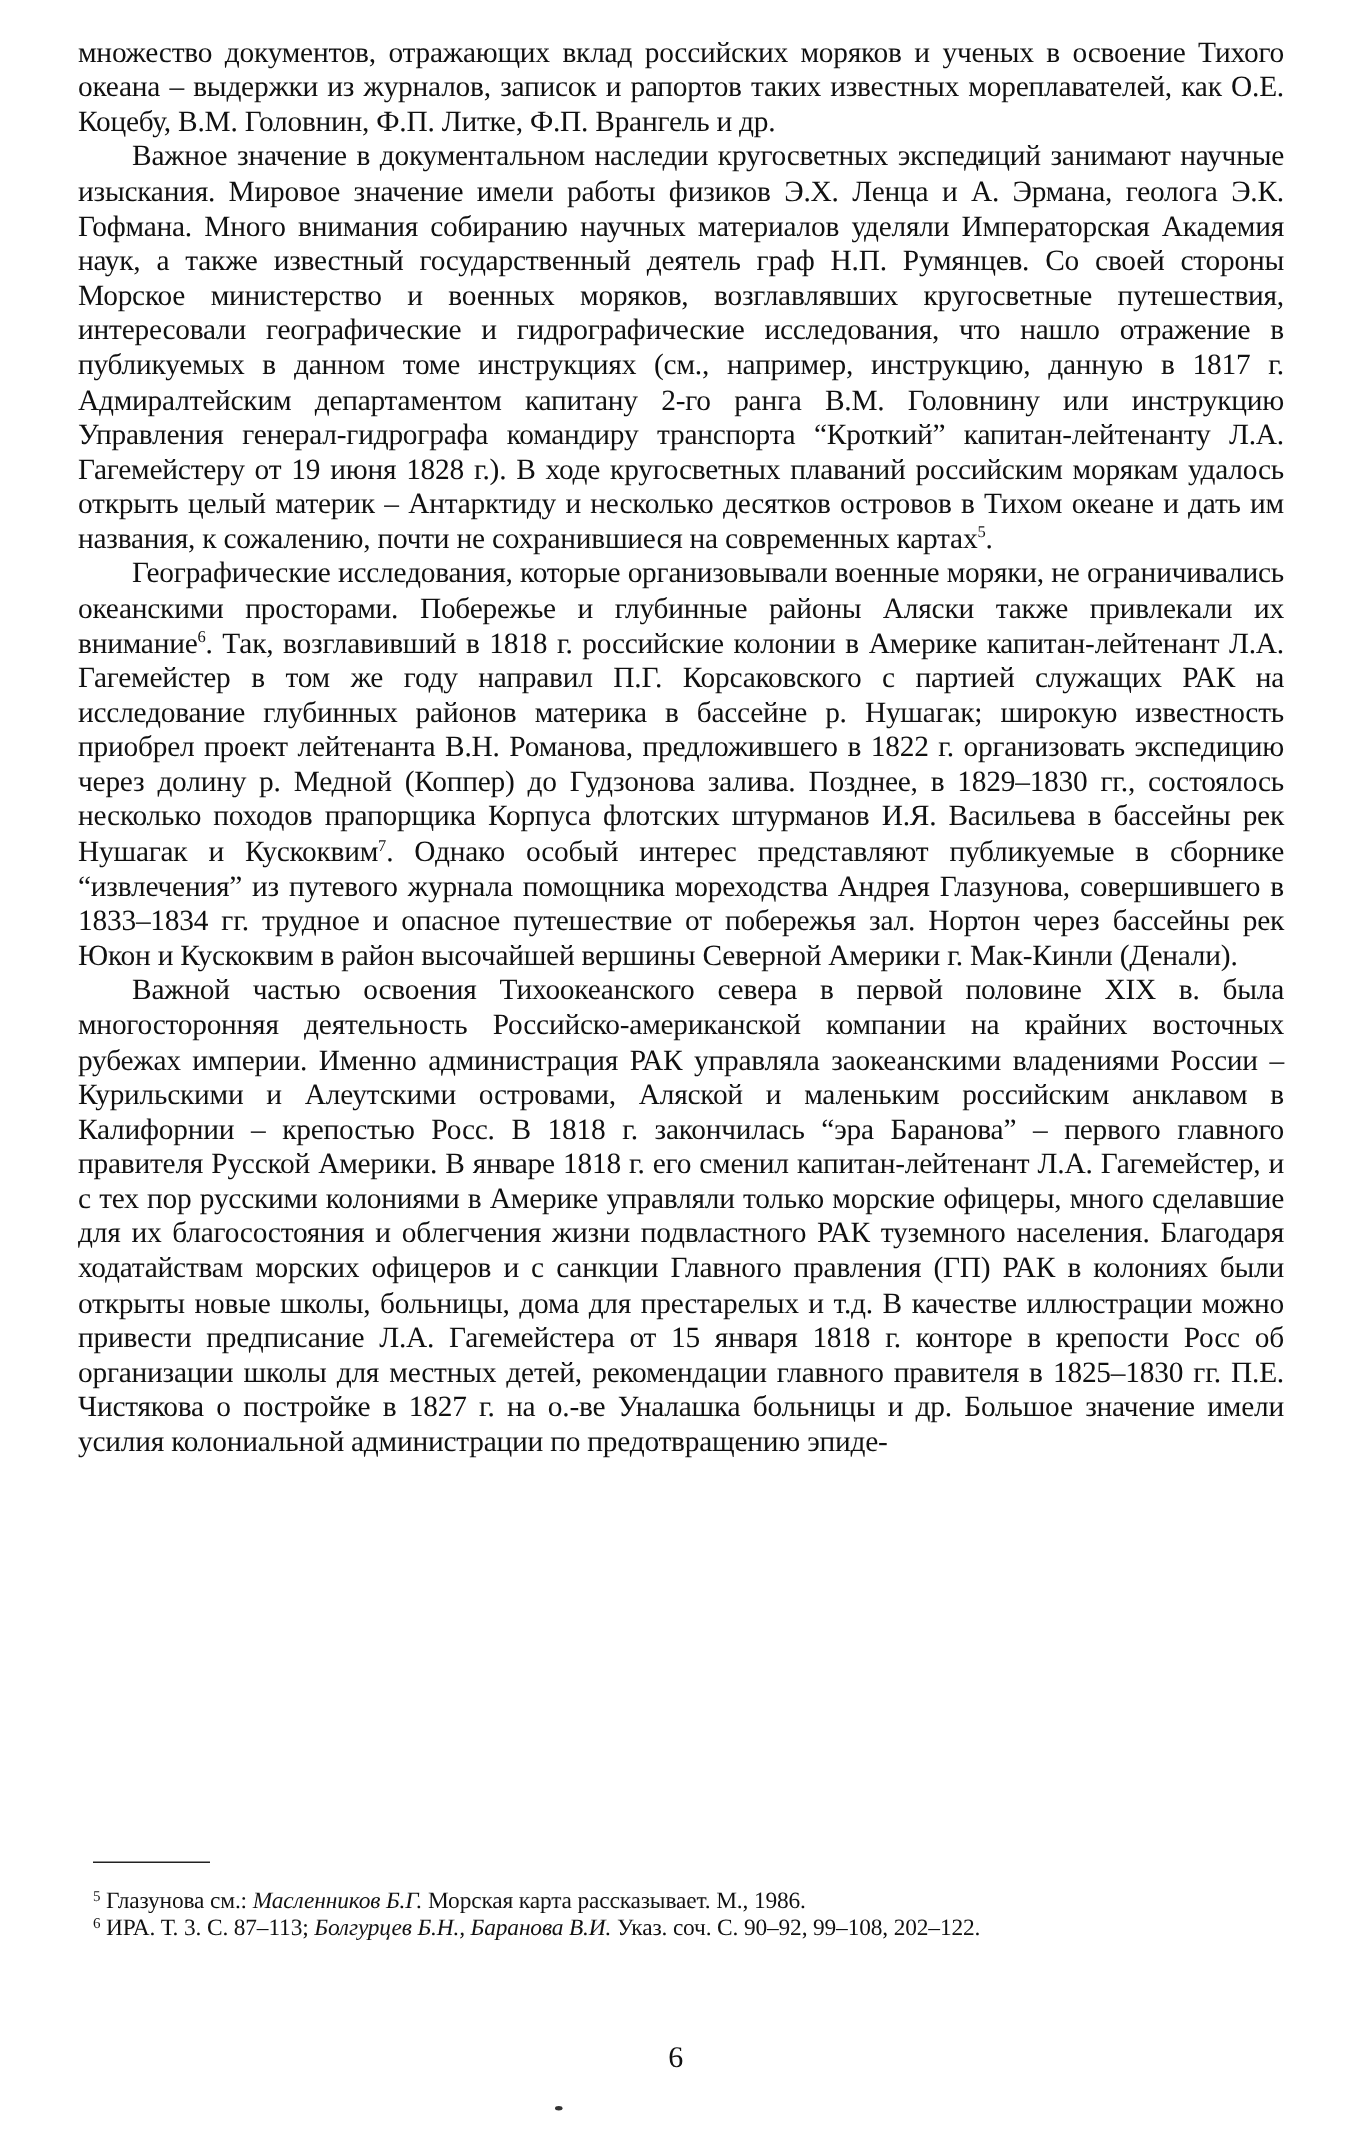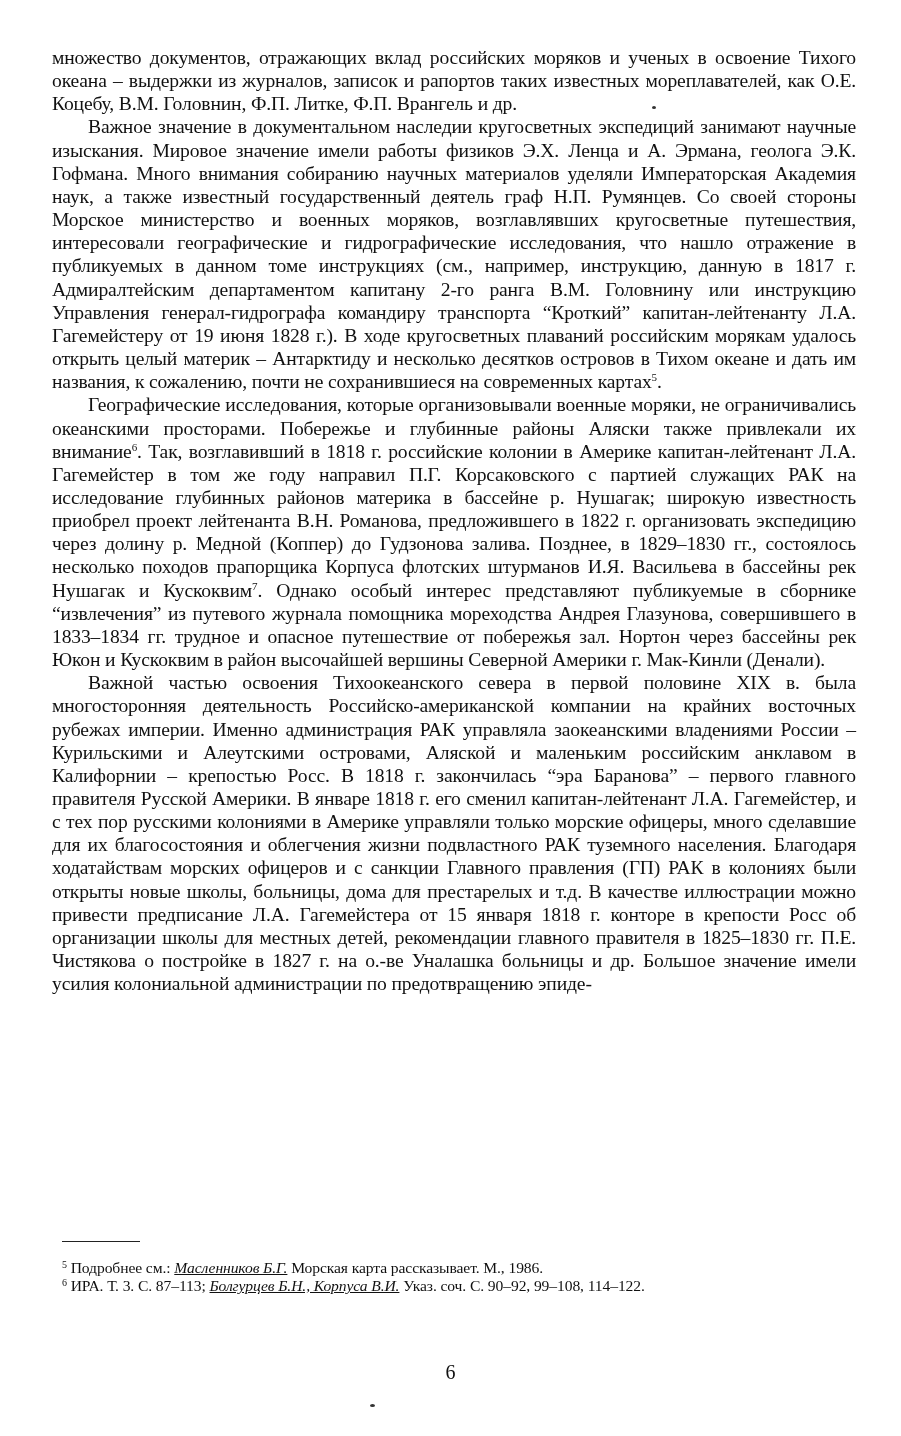--- a/index.html
+++ b/index.html
@@ -1,44 +1,44 @@
 <!DOCTYPE html>
 <html><head>
 <meta charset="utf-8">
 <style>
   html, body { margin: 0; padding: 0; background: #ffffff; }
   body { width: 901px; height: 1436px; position: relative; overflow: hidden; }
   .page { position: absolute; left: 52px; top: 24px; width: 804px; color: #111; font-family: "Liberation Serif", serif; }
-  .body-text { font-size: 19.6px; line-height: 23.15px; text-align: justify; letter-spacing: -0.15px; margin-top: 22px; }
+  .body-text { font-size: 19.6px; line-height: 23.15px; text-align: justify; letter-spacing: -0.15px; }
   .body-text p { margin: 0; }
   .body-text p.indent { text-indent: 36px; }
   sup { font-size: 11px; line-height: 0; vertical-align: 7px; }
   .rule { position: absolute; left: 62px; top: 1241px; width: 78px; border-top: 1.5px solid #222; }
   .footnotes { position: absolute; left: 62px; top: 1259px; width: 794px; font-family: "Liberation Serif", serif; font-size: 15.6px; line-height: 18.2px; color: #111; letter-spacing: -0.1px; }
   .footnotes .fn { margin: 0; padding-left: 10px; text-indent: -10px; text-align: justify; }
   .footnotes .fn sup { font-size: 10px; vertical-align: 5px; }
-  .footnotes i { font-style: italic; text-decoration: underline; }
+  .footnotes i { font-style: italic; }
   .page-number { position: absolute; left: 0; width: 901px; top: 1361px; text-align: center; font-family: "Liberation Serif", serif; font-size: 20px; color: #111; }
   .speck { position: absolute; background: #333; border-radius: 50%; }
 </style>
 </head>
 <body>
 
 <div class="page">
   <div class="body-text" id="body-text">
       <p><span>множество документов, отражающих вклад российских моряков и ученых в освоение Тихого океана – выдержки из журналов, записок и рапортов таких известных мореплавателей, как О.Е. Коцебу, В.М. Головнин, Ф.П. Литке, Ф.П. Врангель и др.</span></p>
       <p class="indent"><span>Важное значение в документальном наследии кругосветных экспедиций занимают научные изыскания. Мировое значение имели работы физиков Э.Х. Ленца и А. Эрмана, геолога Э.К. Гофмана. Много внимания собиранию научных материалов уделяли Императорская Академия наук, а также известный государственный деятель граф Н.П. Румянцев. Со своей стороны Морское министерство и военных моряков, возглавлявших кругосветные путешествия, интересовали географические и гидрографические исследования, что нашло отражение в публикуемых в данном томе инструкциях (см., например, инструкцию, данную в 1817 г. Адмиралтейским департаментом капитану 2-го ранга В.М. Головнину или инструкцию Управления генерал-гидрографа командиру транспорта “Кроткий” капитан-лейтенанту Л.А. Гагемейстеру от 19 июня 1828 г.). В ходе кругосветных плаваний российским морякам удалось открыть целый материк – Антарктиду и несколько десятков островов в Тихом океане и дать им названия, к сожалению, почти не сохранившиеся на современных картах</span><sup>5</sup><span>.</span></p>
       <p class="indent"><span>Географические исследования, которые организовывали  военные моряки, не ограничивались океанскими просторами. Побережье и глубинные районы Аляски также привлекали их внимание</span><sup>6</sup><span>. Так, возглавивший в 1818 г. российские колонии в Америке капитан-лейтенант Л.А. Гагемейстер в том же году направил П.Г. Корсаковского с партией служащих РАК на исследование глубинных районов материка в бассейне р. Нушагак; широкую известность приобрел проект лейтенанта В.Н. Романова, предложившего в 1822 г. организовать экспедицию через долину р. Медной (Коппер) до Гудзонова залива. Позднее, в 1829–1830 гг., состоялось несколько походов прапорщика Корпуса флотских штурманов И.Я. Васильева в бассейны рек Нушагак и Кускоквим</span><sup>7</sup><span>. Однако особый интерес представляют публикуемые в сборнике “извлечения” из путевого журнала помощника мореходства Андрея Глазунова, совершившего в 1833–1834 гг. трудное и опасное путешествие от побережья зал. Нортон через бассейны рек Юкон и Кускоквим в район высочайшей вершины Северной Америки г. Мак-Кинли (Денали).</span></p>
       <p class="indent"><span>Важной частью освоения Тихоокеанского севера в первой половине XIX в. была многосторонняя деятельность Российско-американской компании на крайних восточных рубежах империи. Именно администрация РАК управляла заокеанскими владениями России – Курильскими и Алеутскими островами, Аляской и маленьким российским анклавом в Калифорнии – крепостью Росс. В 1818 г. закончилась “эра Баранова” – первого главного правителя Русской Америки. В январе 1818 г. его сменил капитан-лейтенант Л.А. Гагемейстер, и с тех пор русскими колониями в Америке управляли только морские офицеры, много сделавшие для их благосостояния и облегчения жизни подвластного РАК туземного населения. Благодаря ходатайствам морских офицеров  и с санкции Главного правления (ГП) РАК в колониях были открыты новые школы, больницы, дома для престарелых и т.д. В качестве иллюстрации можно привести предписание Л.А. Гагемейстера от 15 января 1818 г. конторе в крепости Росс об организации школы для местных детей, рекомендации главного правителя в 1825–1830 гг. П.Е. Чистякова о постройке в 1827 г. на о.-ве Уналашка больницы и др. Большое значение имели усилия колониальной администрации по предотвращению эпиде-</span></p>
     </div>
 </div>
 
 <div class="rule"></div>
 
 <div class="footnotes" id="footnotes">
-    <p class="fn"><sup>5</sup><span> Подробнее см.: </span><i>Масленников Б.Г.</i><span> Морская карта рассказывает. М., 1986.</span></p>
-    <p class="fn"><sup>6</sup><span> ИРА. Т. 3. С. 87–113; </span><i>Болгурцев Б.Н., Корпуса В.И.</i><span> Указ. соч. С. 90–92, 99–108, 114–122.</span></p>
+    <p class="fn"><sup>5</sup><span> Глазунова см.: </span><i>Масленников Б.Г.</i><span> Морская карта рассказывает. М., 1986.</span></p>
+    <p class="fn"><sup>6</sup><span> ИРА. Т. 3. С. 87–113; </span><i>Болгурцев Б.Н., Баранова В.И.</i><span> Указ. соч. С. 90–92, 99–108, 202–122.</span></p>
   </div>
 
 <div class="page-number">6</div>
 
 <div class="speck" style="left:652px; top:106px; width:4px; height:3px;"></div>
 <div class="speck" style="left:370px; top:1404px; width:5px; height:3px;"></div>
 
 </body></html>

